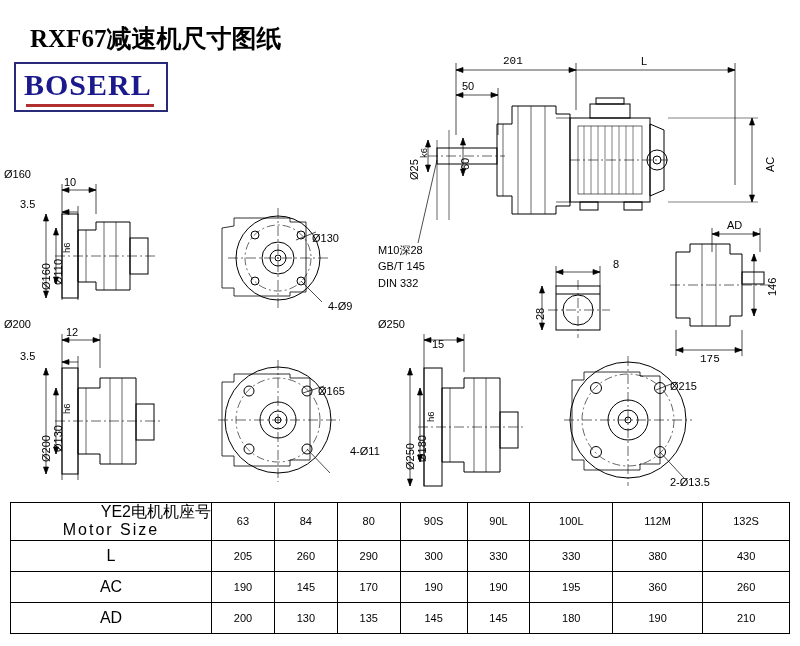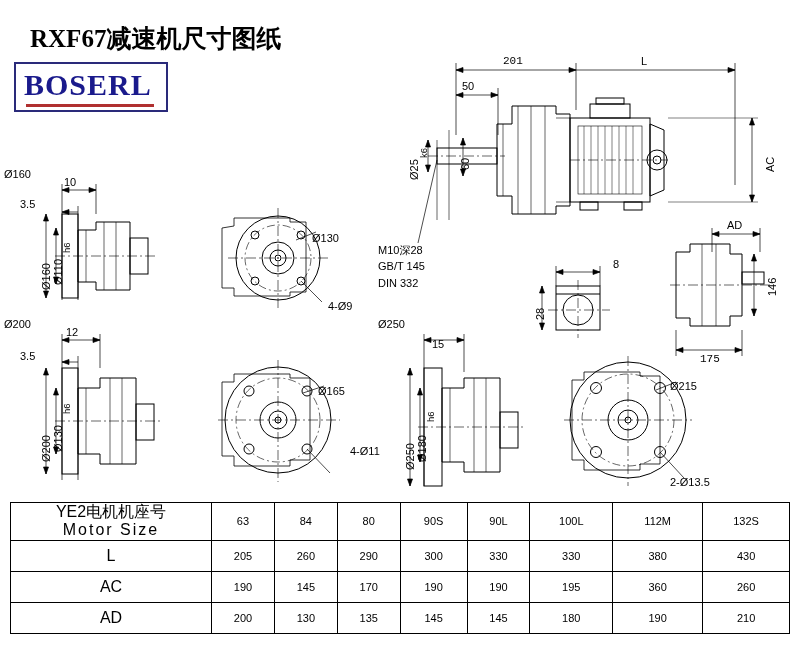--- a/index.html
+++ b/index.html
@@ -39,21 +39,21 @@
   
   .tbl{
     position:absolute;left:10px;top:502px;width:780px;
     border-collapse:collapse;
   }
   .tbl td{
     border:1px solid #000;text-align:center;font-size:11px;
     height:30px;padding:0;font-family:"Liberation Sans",sans-serif;
   }
   .tbl td.head{width:200px;line-height:1.15;font-size:16px;}
-  .tbl td.head .l1{display:block;}
+  .tbl td.head .l1{display:block;text-align:right;}
   .tbl td.head .l2{display:block;letter-spacing:2px;}
   .tbl td.rowlbl{width:200px;font-size:16px;}
 </style>
 </head>
 <body>
 
 <div class="root">
 
   <div class="title">RXF67减速机尺寸图纸</div>
 

